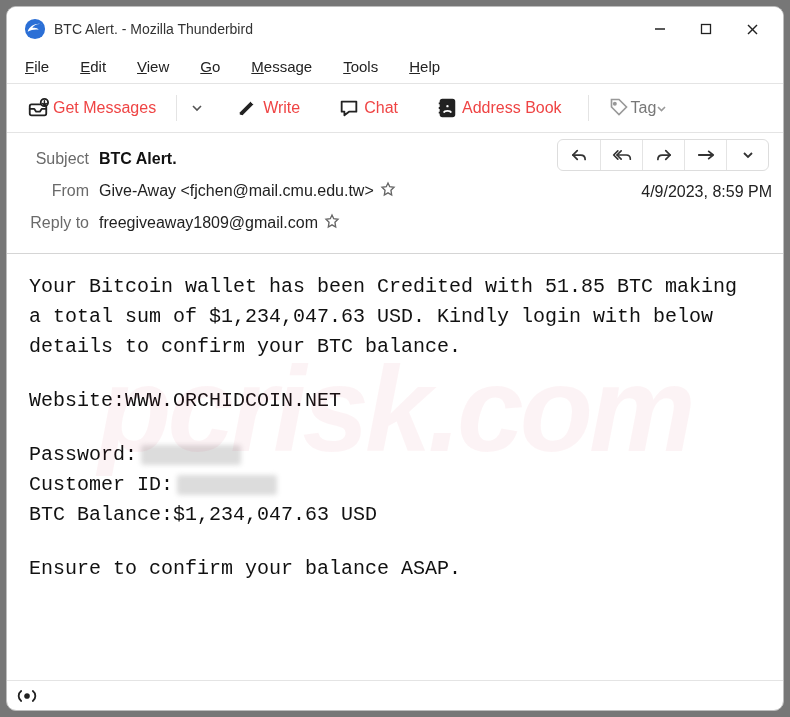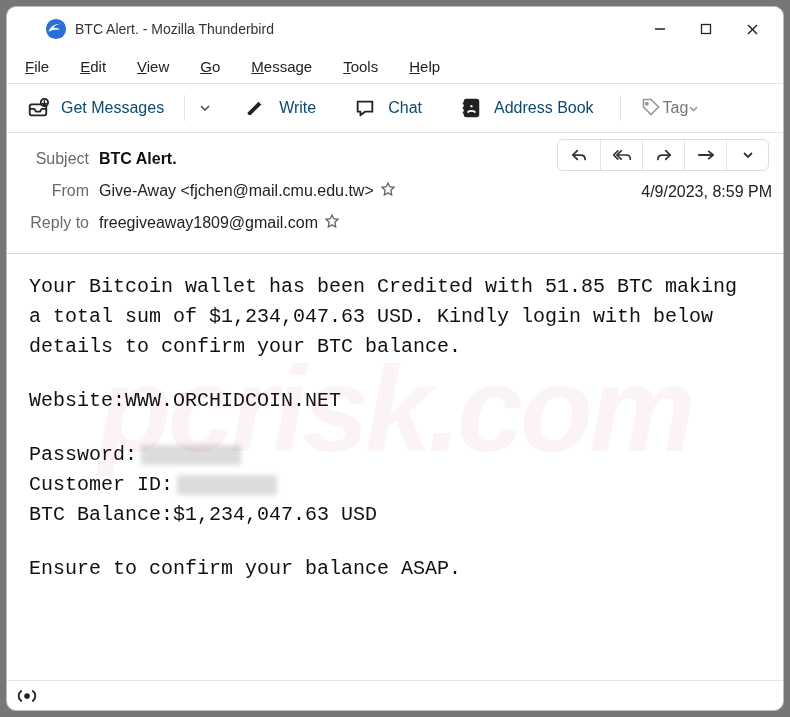--- a/index.html
+++ b/index.html
@@ -27,21 +27,20 @@
     overflow:hidden;
     display:flex;flex-direction:column;
     position:relative;
   }
 
   
   .titlebar{
     height:44px;display:flex;align-items:center;
     padding:0 8px 0 17px;
     background:var(--winbg);
-    margin-left:21px;
   }
   .app-icon{width:22px;height:22px;margin-right:8px;flex:none;}
   .title-text{font-size:14px;color:#333;flex:none;}
   .title-spacer{flex:1;}
   .winbtn{width:46px;height:44px;display:flex;align-items:center;justify-content:center;flex:none;}
   .winbtn svg{display:block;}
 
   
   .menubar{
     height:30px;display:flex;align-items:center;
@@ -53,23 +52,23 @@
   .menuitem .ul{text-decoration:underline;}
   .menudivider{height:1px;background:var(--sep);margin:2px 0 0 0;}
 
   
   .toolbar{
     height:48px;display:flex;align-items:center;
     padding:0 10px;gap:4px;
     background:var(--winbg);
   }
   .tbtn{
-    display:flex;align-items:center;gap:12px;
+    display:flex;align-items:center;gap:4px;
     padding:6px 10px;border-radius:6px;
-    font-size:16px;color:#0c4a6e;
+    font-size:16px;color:#ef4444;
   }
   .tbtn .ic{width:22px;height:22px;flex:none;}
   .vsep{width:1px;height:26px;background:var(--sep);margin:0 6px;}
   .chev{width:20px;display:flex;align-items:center;justify-content:center;}
   .tag-btn{display:flex;align-items:center;gap:0;color:#777;}
   .toolbardivider{height:1px;background:var(--sep);}
 
   
   .headers{
     padding:10px 18px 14px 18px;

